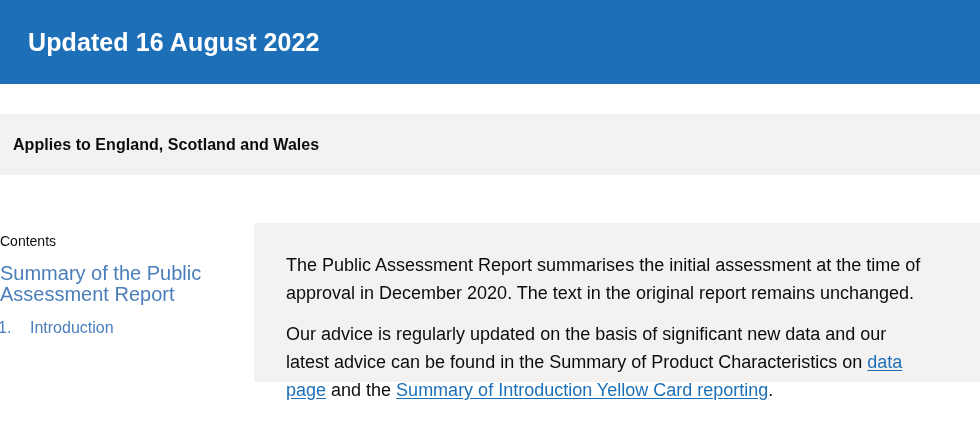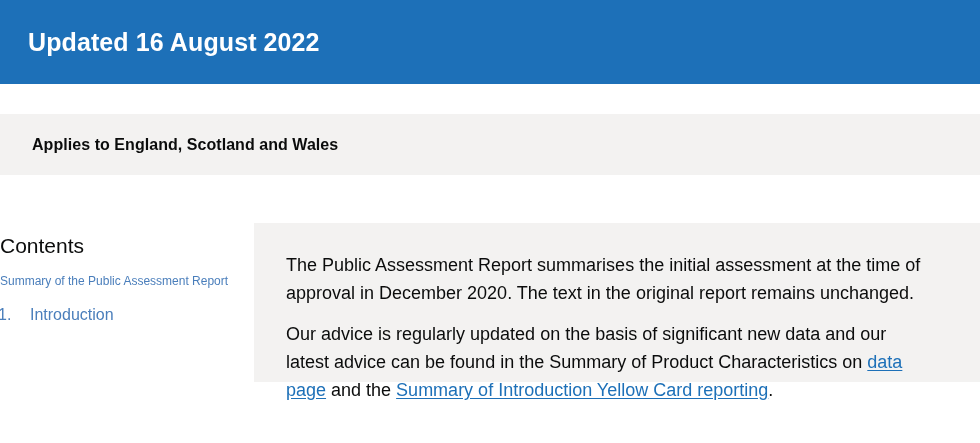--- a/index.html
+++ b/index.html
@@ -34,21 +34,21 @@
   }
 
   
   .applies-band {
     width: 100%;
     height: 61px;
     background: #f3f2f1;
     display: flex;
     align-items: center;
     box-sizing: border-box;
-    padding-left: 32px;
+    padding-left: 13px;
     margin-top: 30px;
   }
   .applies-band-text {
     color: #0b0c0c;
     font-size: 16px;
     font-weight: 700;
     letter-spacing: 0.05px;
   }
 
   
@@ -63,36 +63,36 @@
   .contents-nav {
     position: absolute;
     left: 0;
     top: 58px;
     width: 240px;
     box-sizing: border-box;
     padding-left: 0;
   }
   .contents-heading {
     color: #0b0c0c;
-    font-size: 21px;
+    font-size: 14px;
     font-weight: 400;
     line-height: 1.25;
     margin: 0 0 12px 0;
   }
   .contents-list {
     list-style: none;
     margin: 0;
     padding: 0;
   }
   .contents-list li {
     margin-bottom: 11px;
   }
   .contents-link {
     color: #4a7ebb;
-    font-size: 12px;
+    font-size: 20px;
     line-height: 21.5px;
     text-decoration: none;
     display: block;
   }
   .numbered-item {
     display: flex;
     color: #4a7ebb;
     font-size: 16px;
     line-height: 21.5px;
     text-decoration: none;

